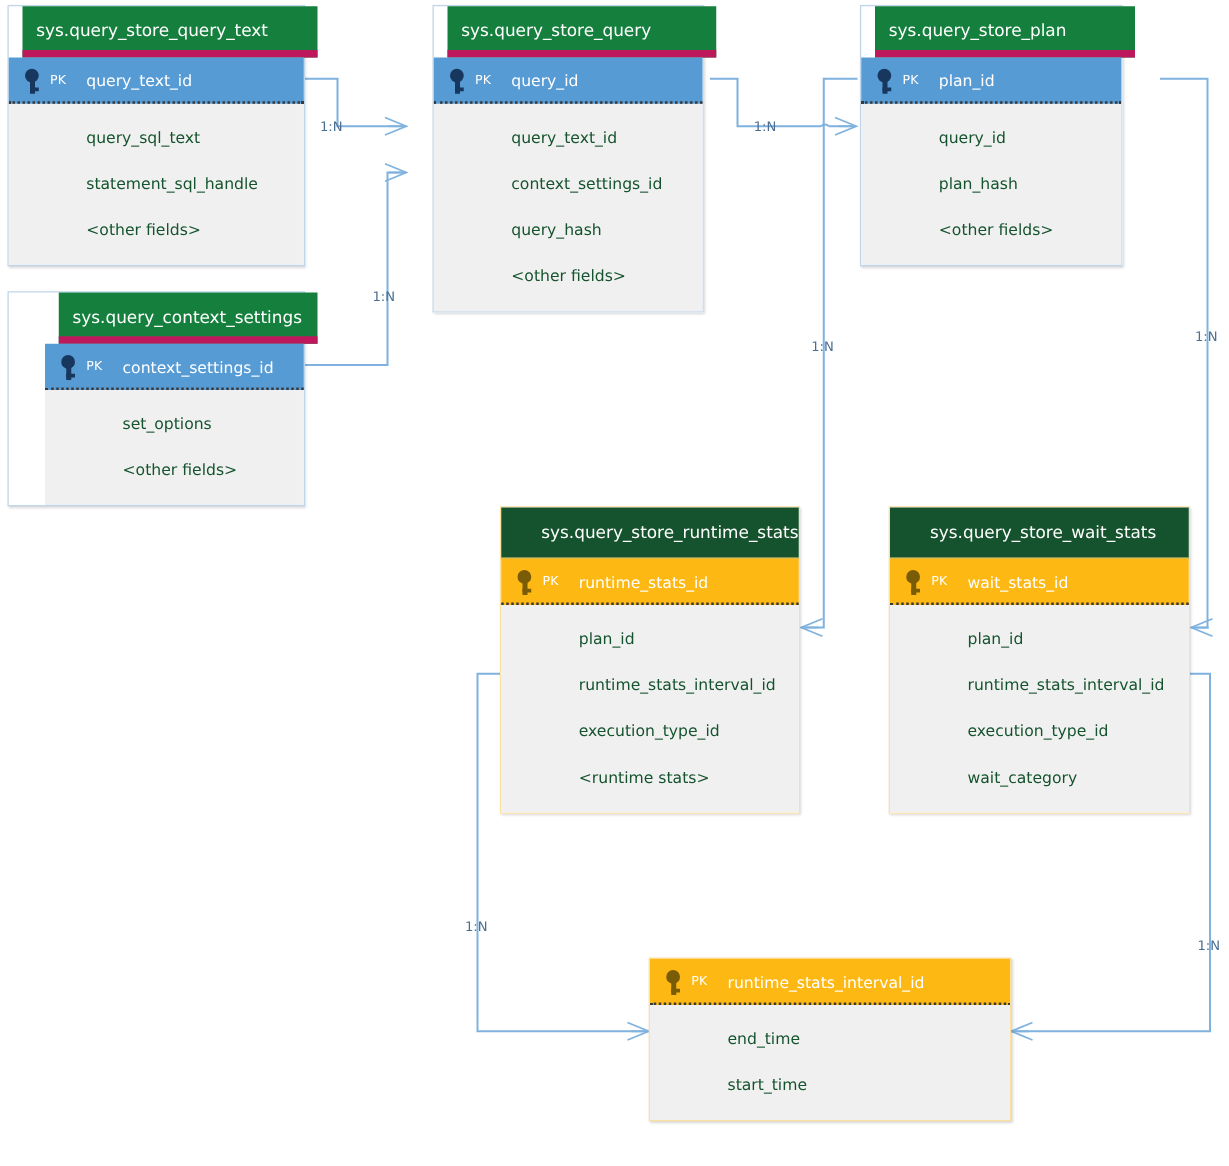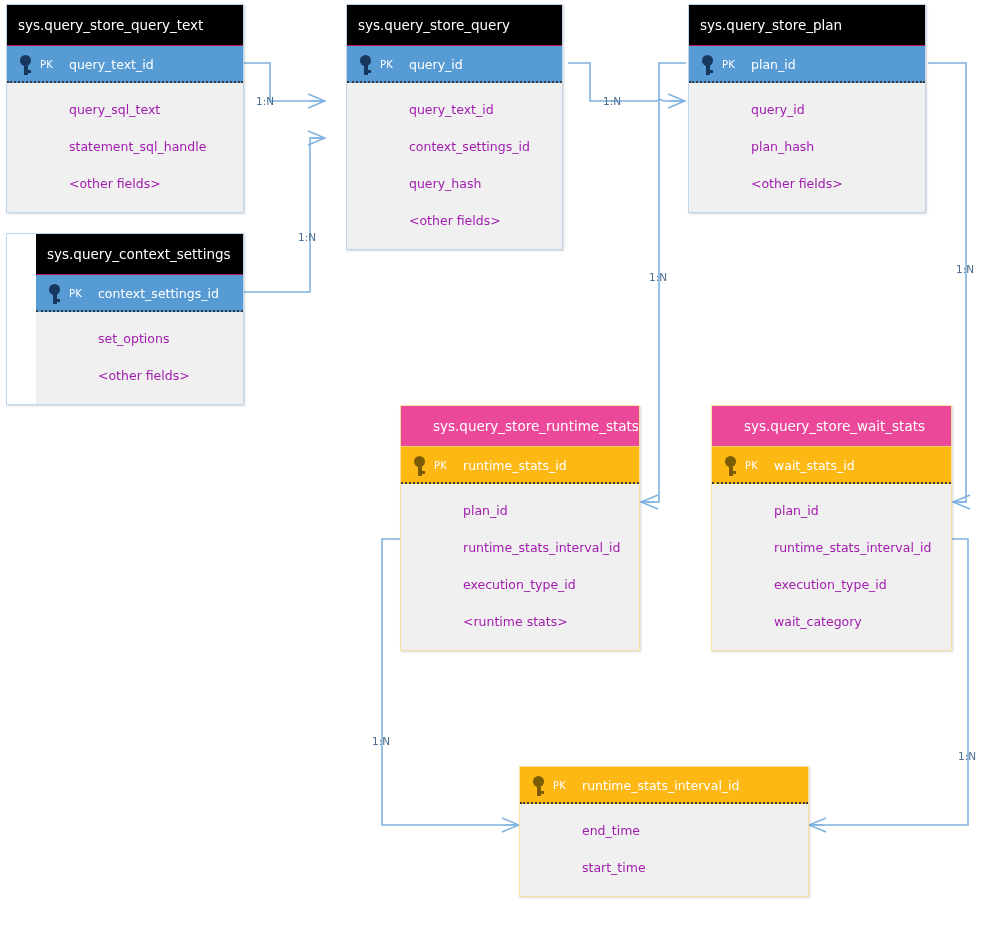--- a/index.html
+++ b/index.html
@@ -33,32 +33,32 @@
     border-bottom:2px dotted #3a3a3a;
   }
   .tbl .pk .pklabel{position:absolute;left:33px;top:0;font-size:10px;letter-spacing:.2px;text-align:right;}
   .tbl .pk .fname{position:absolute;left:62px;top:0;font-size:12.5px;}
   .tbl .body{
     box-sizing:border-box;width:100%;background:#F0F0F0;
     padding:8px 0 10px 0;
   }
   .tbl .body .fld{
     height:37px;line-height:37px;padding-left:62px;
-    font-size:12.5px;color:#a21caf;white-space:nowrap;overflow:hidden;
+    font-size:12.5px;color:#14532d;white-space:nowrap;overflow:hidden;
   }
 
   
   .tbl.blue{border:1px solid #BFD6EA;box-shadow:1px 1px 2px rgba(0,0,0,.16);}
-  .tbl.blue .ttl{background:#000000;border-bottom:1px solid #be185d;}
+  .tbl.blue .ttl{background:#15803d;border-bottom:6px solid #be185d;margin-left:11px;}
   .tbl.blue .pk{background:#579BD5;}
   .tbl.blue .body{border-top:none;}
 
   
   .tbl.orange{border:1px solid #FCE0A0;box-shadow:1px 1px 2px rgba(0,0,0,.16);}
-  .tbl.orange .ttl{background:#ec4899;border-bottom:1px solid #FDD36A;padding-left:32px;}
+  .tbl.orange .ttl{background:#14532d;border-bottom:1px solid #FDD36A;padding-left:32px;}
   .tbl.orange .pk{background:#FDB813;}
 
   
   .keyicon{position:absolute;left:12px;top:9px;width:13px;height:20px;}
   .keyicon .kh{
     position:absolute;left:1px;top:0;width:11px;height:11px;border-radius:50%;
   }
   .keyicon .ks{position:absolute;left:4.5px;top:8px;width:4px;height:12px;}
   .keyicon .kt{position:absolute;left:4.5px;top:15px;width:7px;height:2.5px;}
   .tbl.blue .keyicon .kh,.tbl.blue .keyicon .ks,.tbl.blue .keyicon .kt{background:#17375E;}
@@ -157,21 +157,21 @@
       <span class="fname">query_id</span>
     </div>
     <div class="body">
       <div class="fld">query_text_id</div>
       <div class="fld">context_settings_id</div>
       <div class="fld">query_hash</div>
       <div class="fld">&lt;other fields&gt;</div>
     </div>
   </div>
 
-  <div class="tbl blue" style="left:688px;top:4px;width:238px;">
+  <div class="tbl blue" style="left:688px;top:4px;width:210px;">
     <div class="ttl">sys.query_store_plan</div>
     <div class="pk">
       <span class="keyicon">
         <span class="kh"></span>
           <span class="ks"></span>
           <span class="kt"></span>
       </span>
       <span class="pklabel">PK</span>
       <span class="fname">plan_id</span>
     </div>

